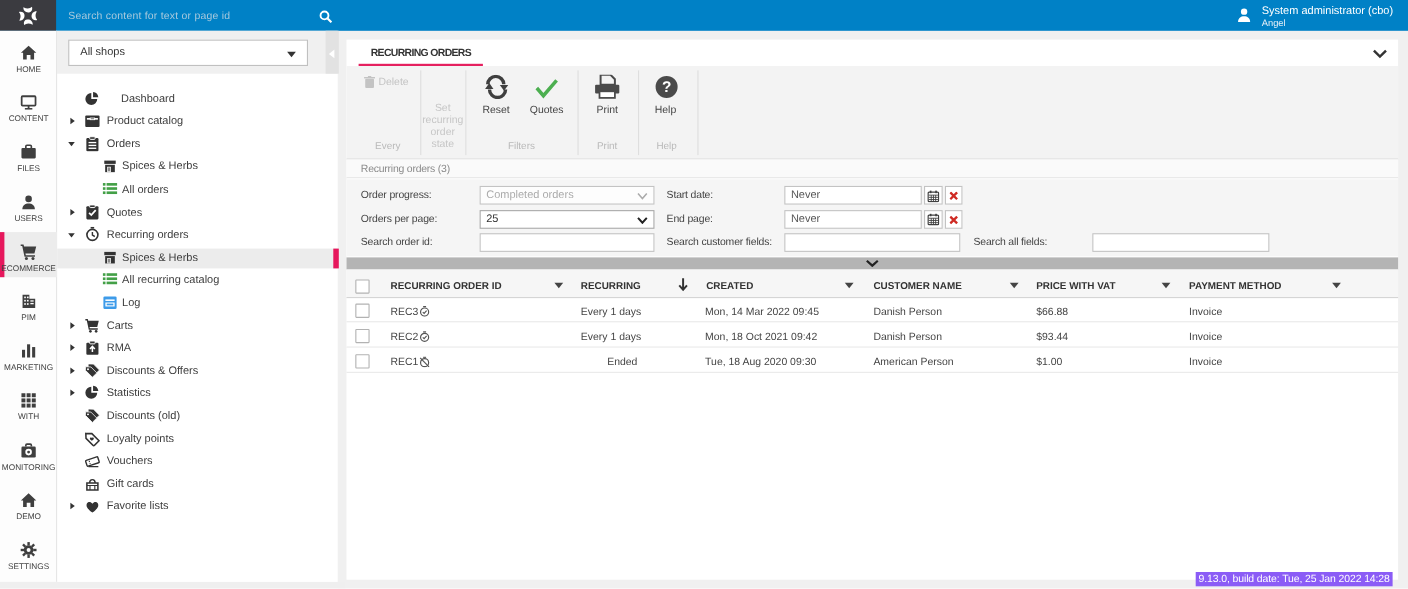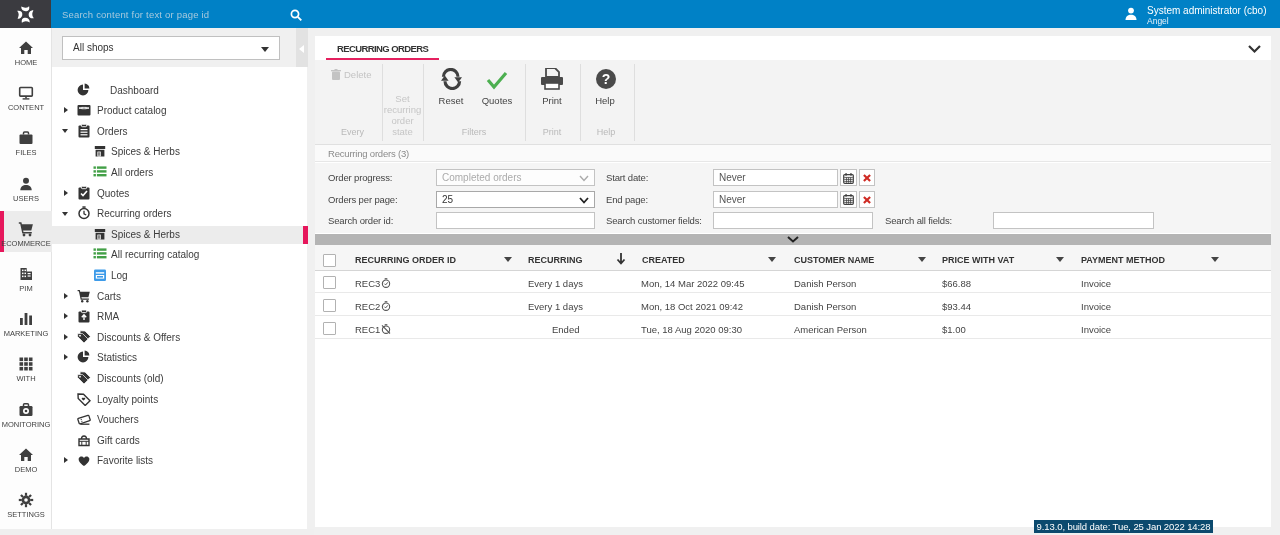--- a/index.html
+++ b/index.html
@@ -516,14 +516,14 @@
     <circle cx="6" cy="6.8" r="4.4" fill="none" stroke="#555" stroke-width="1.3"></circle>
     <rect x="4.4" y="0.2" width="3.2" height="1.4" fill="#555"></rect>
     <path d="M4 6.8 L5.5 8.3 L8.2 5.2" fill="none" stroke="#555" stroke-width="1.2"></path>
   </svg>
 <svg class="a" style="left:381px;top:324px" width="10" height="10" viewBox="0 0 12 12">
     <circle cx="6" cy="6.8" r="4.4" fill="none" stroke="#555" stroke-width="1.3"></circle>
     <rect x="4.4" y="0.2" width="3.2" height="1.4" fill="#555"></rect>
     <line x1="1.2" y1="1.6" x2="10.8" y2="11.4" stroke="#555" stroke-width="1.3"></line>
   </svg>
 
-<div class="a" style="left:1034px;top:520px;width:179px;height:13px;background:#0c4a6e;color:#fff;font-size:9.5px;letter-spacing:-0.1px;line-height:13px;text-align:center">9.13.0, build date: Tue, 25 Jan 2022 14:28</div>
+<div class="a" style="left:1087px;top:520px;width:179px;height:13px;background:#8b5cf6;color:#fff;font-size:9.5px;letter-spacing:-0.1px;line-height:13px;text-align:center">9.13.0, build date: Tue, 25 Jan 2022 14:28</div>
 
 <div class="a" style="left:0;top:529px;width:314px;height:6px;background:#efefef"></div>
 </body></html>

